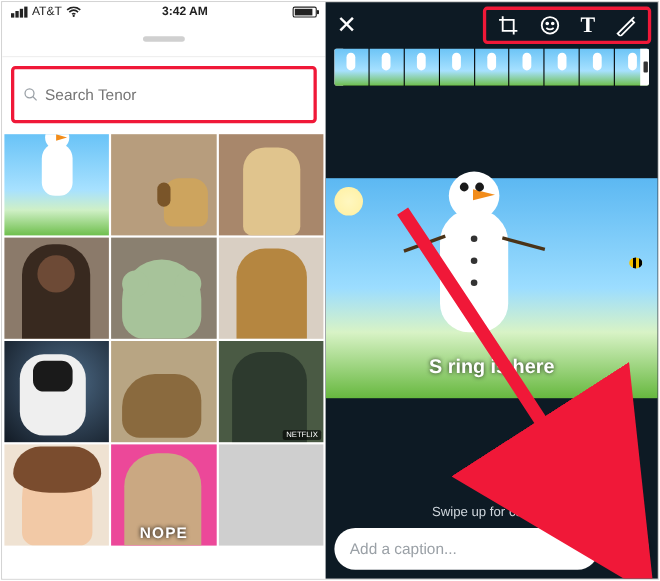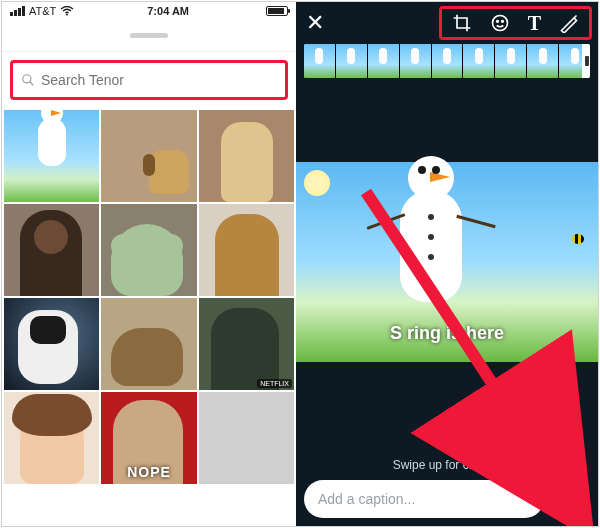--- a/index.html
+++ b/index.html
@@ -15,21 +15,21 @@
   .sb-sig span:nth-child(1){height:4px}.sb-sig span:nth-child(2){height:6px}
   .sb-sig span:nth-child(3){height:8px}.sb-sig span:nth-child(4){height:10px}
   .sb-time{flex:1;text-align:center;font-weight:600}
   .sb-bat{width:22px;height:10px;border:1px solid #222;border-radius:2px;position:relative;margin-left:4px}
   .sb-bat:after{content:"";position:absolute;right:-3px;top:2px;width:2px;height:4px;background:#222;border-radius:1px}
   .sb-bat i{position:absolute;left:1px;top:1px;height:6px;width:16px;background:#222}
 
   .topbar{height:32px;border-bottom:1px solid #eee;position:relative}
   .grab{position:absolute;left:50%;top:13px;transform:translateX(-50%);width:38px;height:5px;background:#d0d0d0;border-radius:3px}
 
-  .searchwrap{margin:8px 8px 10px;height:40px;border:3px solid #f01838;border-radius:4px;display:flex;align-items:center;padding:0 8px;gap:6px;background:#fff}
+  .searchwrap{margin:8px 8px 10px;height:52px;border:3px solid #f01838;border-radius:4px;display:flex;align-items:center;padding:0 8px;gap:6px;background:#fff}
   .searchwrap svg{width:14px;height:14px;fill:none;stroke:#9aa0a6;stroke-width:2}
   .searchinput{border:none;outline:none;flex:1;font-size:14px;color:#9aa0a6;background:transparent}
 
   .grid{display:grid;grid-template-columns:1fr 1fr 1fr;gap:2px;padding:0 2px}
   .cell{height:92px;position:relative;overflow:hidden}
   .sky{background:linear-gradient(#69c3f7 0%,#a7e1ff 55%,#cff0c6 75%,#6fbf4d 100%)}
   .olaf{position:absolute;left:50%;top:8px;transform:translateX(-50%)}
   .olaf .body{width:28px;height:48px;background:#fff;border-radius:14px 14px 12px 12px;position:relative}
   .olaf .head{width:22px;height:22px;background:#fff;border-radius:50%;position:absolute;left:3px;top:-16px}
   .olaf .nose{width:0;height:0;border-left:10px solid #f28c1a;border-top:3px solid transparent;border-bottom:3px solid transparent;position:absolute;left:13px;top:-8px}
@@ -50,21 +50,21 @@
   .space{background:radial-gradient(circle at 60% 40%,#4d6a86,#121a24)}
   .astro{position:absolute;left:14px;bottom:6px;width:60px;height:74px;background:#efefef;border-radius:22px}
   .astro:before{content:"";position:absolute;left:12px;top:6px;width:36px;height:28px;background:#1a1a1a;border-radius:10px}
   .capyc{background:#b8a583}
   .capy{position:absolute;left:10px;bottom:4px;width:72px;height:58px;background:#8a6a3e;border-radius:30px 24px 16px 16px}
   .cave{background:#4a5a44}
   .cave .p{position:absolute;left:12px;bottom:0;width:68px;height:82px;background:#2d3a2e;border-radius:26px 26px 0 0}
   .animc{background:#efe2d2}
   .anim{position:absolute;left:16px;bottom:0;width:64px;height:86px;background:#f2c9a6;border-radius:50% 50% 12px 12px}
   .anim:before{content:"";position:absolute;left:-8px;top:-4px;width:80px;height:42px;background:#7a4c2e;border-radius:30px 30px 50% 50%}
-  .cringe{background:#b91c1c}
+  .cringe{background:#ec4899}
   .cringe .p{position:absolute;left:12px;bottom:0;width:70px;height:84px;background:#caa882;border-radius:30px 30px 0 0}
   .nope{position:absolute;left:50%;bottom:4px;transform:translateX(-50%);font-weight:800;font-size:14px;color:#fff;letter-spacing:1px;text-shadow:0 0 4px #000}
   .nfx{position:absolute;right:2px;bottom:2px;font-size:7px;color:#fff;background:rgba(0,0,0,.6);padding:1px 3px;border-radius:2px}
 
   .r-top{height:42px;display:flex;align-items:center;padding:0 10px;gap:8px;color:#fff;position:relative}
   .r-close{font-size:22px;line-height:1;color:#fff}
   .r-tools{position:absolute;right:6px;top:4px;border:3px solid #f01838;border-radius:4px;display:flex;align-items:center;gap:18px;padding:4px 10px;height:34px}
   .r-tools svg{width:20px;height:20px;fill:none;stroke:#fff;stroke-width:2}
   .r-tools .t{font-weight:700;font-size:20px;color:#fff;font-family:Georgia,serif}
 
@@ -115,21 +115,21 @@
           <span></span>
           <span></span>
           <span></span>
           <span></span>
         </span>
       <span>AT&amp;T</span>
       <svg width="14" height="10" viewBox="0 0 14 10" style="margin-left:4px">
           <path d="M1 3 Q7 -2 13 3 M3 5 Q7 1.5 11 5 M5.5 7 Q7 5.5 8.5 7" stroke="#222" stroke-width="1.4" fill="none"></path>
           <circle cx="7" cy="8.5" r="1" fill="#222"></circle>
         </svg>
-      <span class="sb-time">7:04 AM</span>
+      <span class="sb-time">3:42 AM</span>
       <span class="sb-bat">
           <i></i>
         </span>
     </div>
 
     <div class="topbar">
       <div class="grab"></div>
     </div>
 
     <div class="searchwrap">

